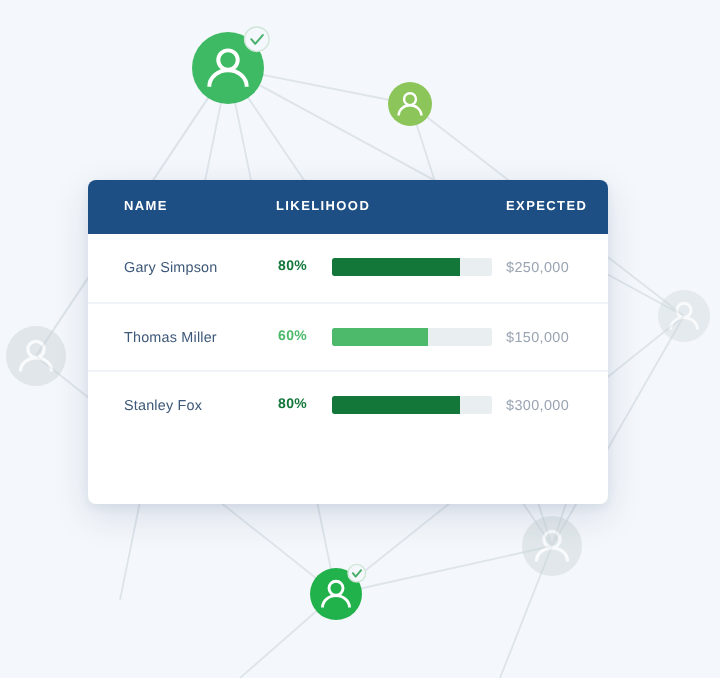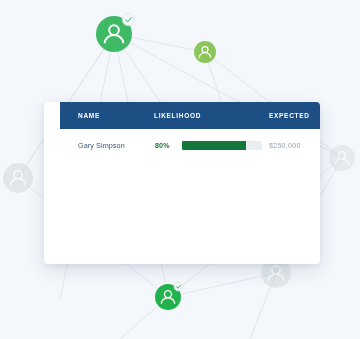--- a/index.html
+++ b/index.html
@@ -19,30 +19,29 @@
     left: 0;
     top: 0;
     width: 360px;
     height: 339px;
   }
   .node-group { pointer-events: none; }
 
   #deal-card {
     position: absolute;
     left: 44px;
-    top: 102px;
+    top: 90px;
     width: 260px;
     height: 162px;
     background: #ffffff;
     border-radius: 4px;
     box-shadow: 0 6px 18px rgba(40, 65, 110, 0.13),
                 0 2px 5px rgba(40, 65, 110, 0.07);
     overflow: hidden;
     z-index: 5;
-    padding-left: 16px;
   }
   .card-header {
     height: 27px;
     background: #1d4e84;
     display: flex;
     align-items: center;
     position: relative;
   }
   .card-header .th {
     font-size: 6.5px;
@@ -170,14 +169,30 @@
   </div>
   <div class="card-body" id="rows-container">
       <div class="row">
         <span class="cell-name">Gary Simpson</span>
         <span class="cell-pct" style="color: rgb(19, 119, 58);">80%</span>
         <div class="bar-track">
           <div class="bar-fill" style="width: 80%; background: rgb(19, 119, 58);"></div>
         </div>
         <span class="cell-amount">$250,000</span>
       </div>
+      <div class="row">
+        <span class="cell-name">Thomas Miller</span>
+        <span class="cell-pct" style="color: rgb(76, 185, 107);">60%</span>
+        <div class="bar-track">
+          <div class="bar-fill" style="width: 60%; background: rgb(76, 185, 107);"></div>
+        </div>
+        <span class="cell-amount">$150,000</span>
+      </div>
+      <div class="row">
+        <span class="cell-name">Stanley Fox</span>
+        <span class="cell-pct" style="color: rgb(19, 119, 58);">80%</span>
+        <div class="bar-track">
+          <div class="bar-fill" style="width: 80%; background: rgb(19, 119, 58);"></div>
+        </div>
+        <span class="cell-amount">$300,000</span>
+      </div>
     </div>
 </div>
 
 </body></html>

